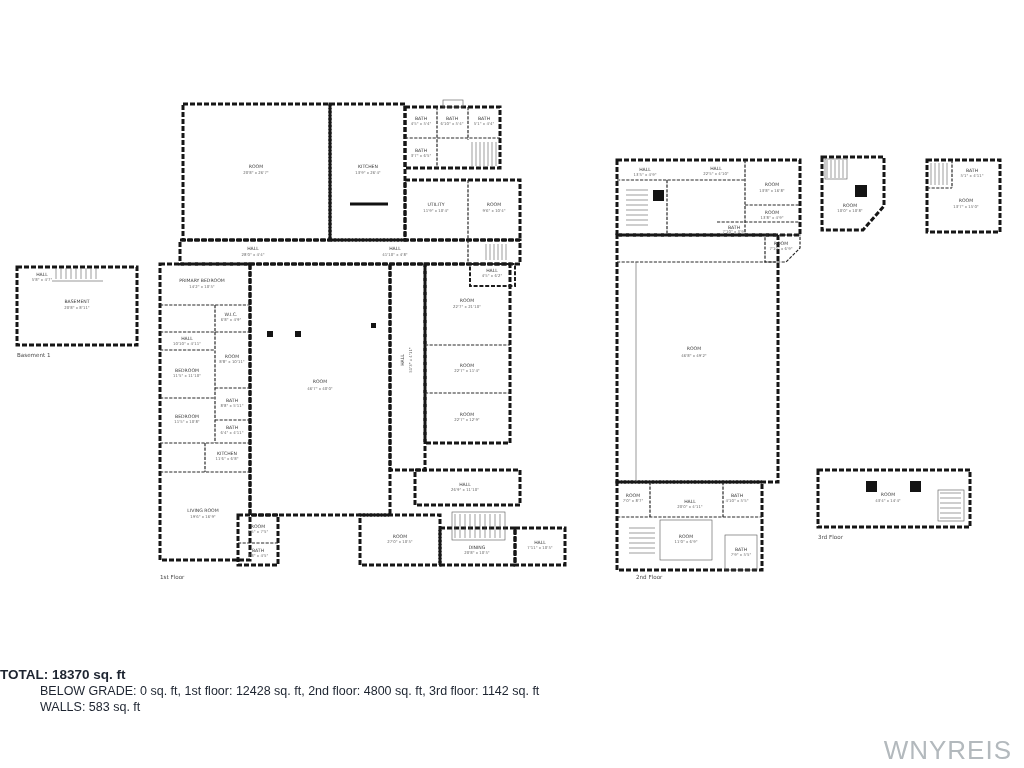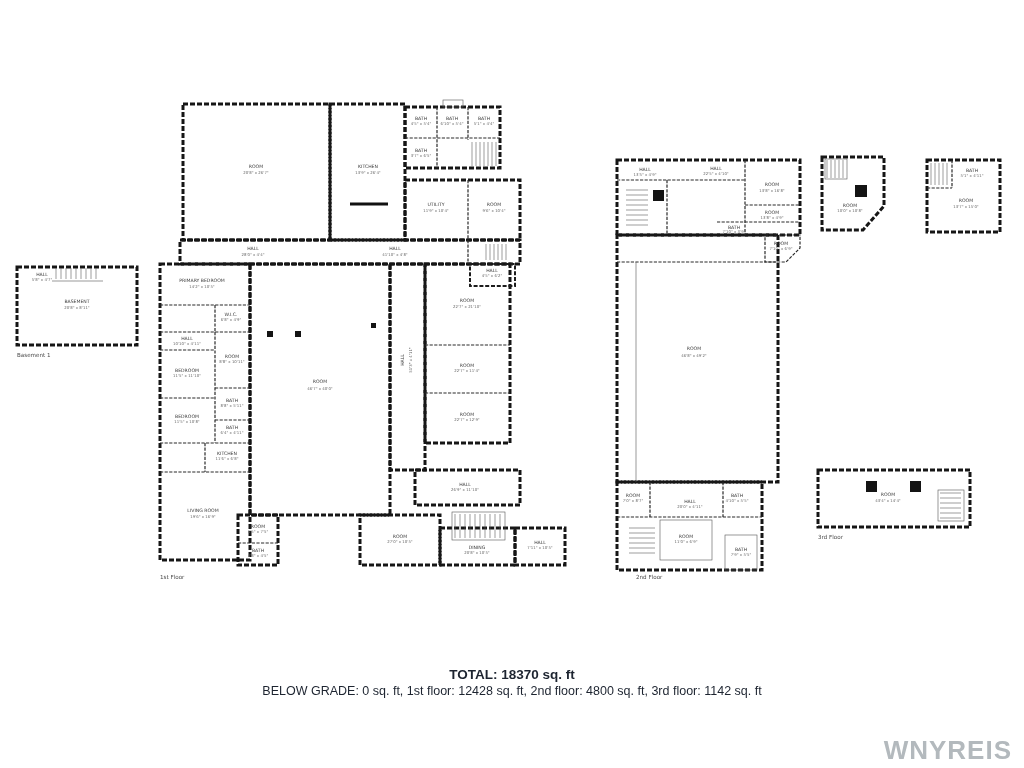--- a/index.html
+++ b/index.html
@@ -11,26 +11,26 @@
   .w2{fill:none;stroke:#1c1c1c;stroke-width:2;stroke-dasharray:4 1.8;}
   .w1{fill:none;stroke:#2a2a2a;stroke-width:1.2;stroke-dasharray:3.2 1.4;}
   .t{fill:none;stroke:#555;stroke-width:0.6;}
   .blk{fill:#141414;stroke:none;}
   .blkline{stroke:#111;stroke-width:3;}
   .stair line{stroke:#5a5a5a;stroke-width:0.6;}
   text.nm{font-family:"DejaVu Sans",sans-serif;font-size:4.6px;fill:#3a3a3a;text-anchor:middle;}
   text.dm{font-family:"DejaVu Sans",sans-serif;font-size:3.9px;fill:#6a6a6a;text-anchor:middle;}
   text.fl{font-family:"DejaVu Sans",sans-serif;font-size:5.6px;fill:#4a4a4a;text-anchor:start;}
   
-  #summary{position:absolute;left:0;right:0;top:666px;text-align:center;color:#1d2430;}
+  #summary{position:absolute;left:0;right:0;top:666px;color:#1d2430;}
   #summary .l1{font-size:13.5px;font-weight:bold;line-height:17px;}
-  #summary .ln{font-size:12.5px;line-height:16px;}
+  #summary .ln{font-size:12.5px;line-height:16px;margin-left:40px;}
   
   #watermark{position:absolute;right:12px;bottom:2px;font-size:26px;color:#b3b9bd;
-             letter-spacing:1px;font-weight:700;}
+             letter-spacing:1px;font-weight:400;}
 </style>
 </head>
 <body>
 
 <div id="stage">
 
 <svg viewBox="0 0 1024 768" width="1024" height="768">
 
   <g>
     <g>
@@ -300,17 +300,18 @@
     <text class="dm" x="966" y="208">13'7" x 15'0"</text>
     <text class="nm" x="888" y="496">ROOM</text>
     <text class="dm" x="888" y="502">43'4" x 14'4"</text>
     <text class="fl" x="818" y="539">3rd Floor</text>
   </g>
 </svg>
 
   <div id="summary">
     <div class="l1">TOTAL: 18370 sq. ft</div>
     <div class="ln">BELOW GRADE: 0 sq. ft, 1st floor: 12428 sq. ft, 2nd floor: 4800 sq. ft, 3rd floor: 1142 sq. ft</div>
+    <div class="ln">WALLS: 583 sq. ft</div>
   </div>
 
   <div id="watermark">WNYREIS</div>
 
 </div>
 
 </body></html>

